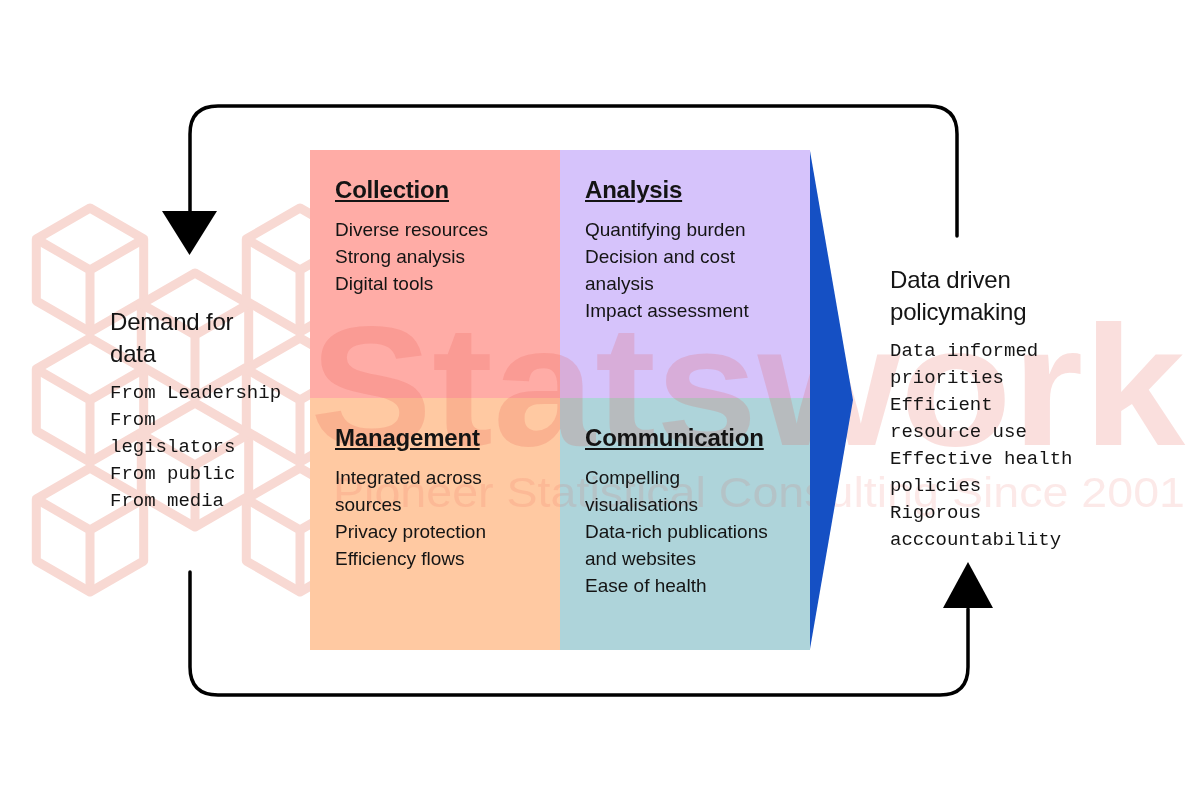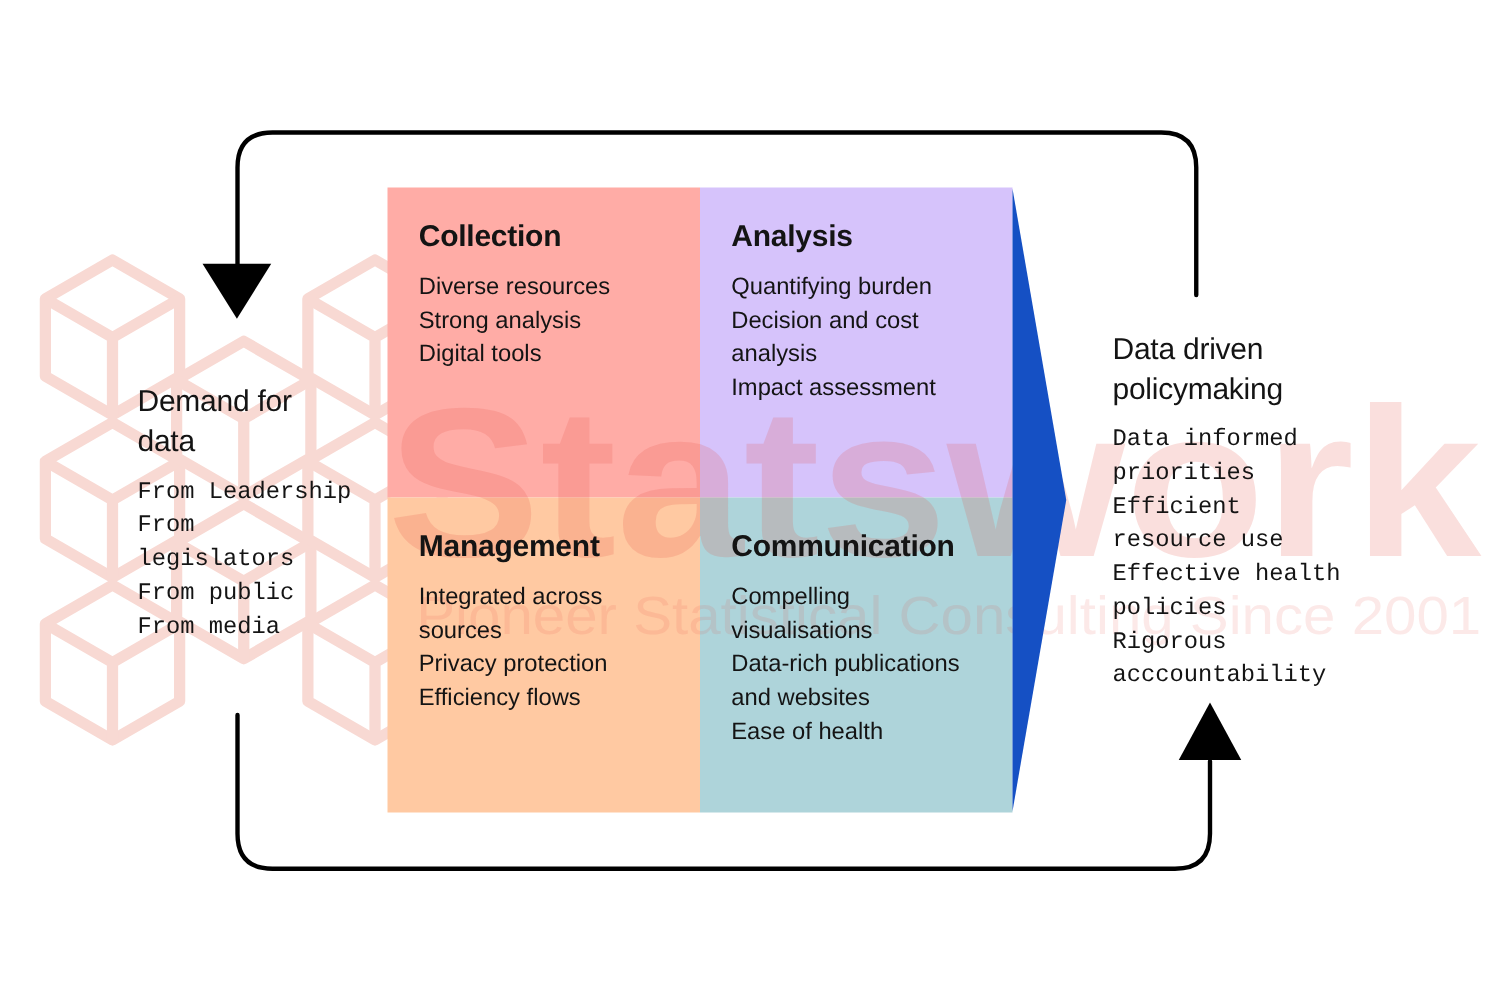--- a/index.html
+++ b/index.html
@@ -7,21 +7,21 @@
     position:relative;width:1200px;height:800px;background:#ffffff;overflow:hidden;
     font-family:"Liberation Sans","DejaVu Sans",sans-serif;color:#141414;
   }
   #canvas svg{position:absolute;left:0;top:0;pointer-events:none;}
   
   .quad-bg,.quad-text{
     position:absolute;left:310px;top:150px;width:500px;height:500px;
     display:grid;grid-template-columns:250px 250px;grid-template-rows:248px 252px;
   }
   .quad-text .cell{padding:24px 25px 0 25px;box-sizing:border-box;}
-  .cell h2{margin:0 0 10px 0;font-size:24px;line-height:32px;font-weight:bold;letter-spacing:-0.2px;}
+  .cell h2{margin:0 0 10px 0;font-size:24px;line-height:32px;font-weight:bold;letter-spacing:-0.2px;text-decoration:underline;}
   .cell p{margin:0;font-size:19px;line-height:27px;font-weight:400;}
   
   .side-panel{position:absolute;}
   #left-panel{left:110px;top:306px;width:172px;}
   #right-panel{left:890px;top:264px;width:202px;}
   .side-panel h2{margin:0 0 10px 0;font-size:24px;line-height:32px;font-weight:normal;letter-spacing:-0.2px;}
   .side-panel p{margin:0;font-size:19px;line-height:27px;font-weight:400;font-family:Liberation Mono, monospace;}
   .layer{position:absolute;left:0;top:0;width:1200px;height:800px;}
 </style>
 </head>

